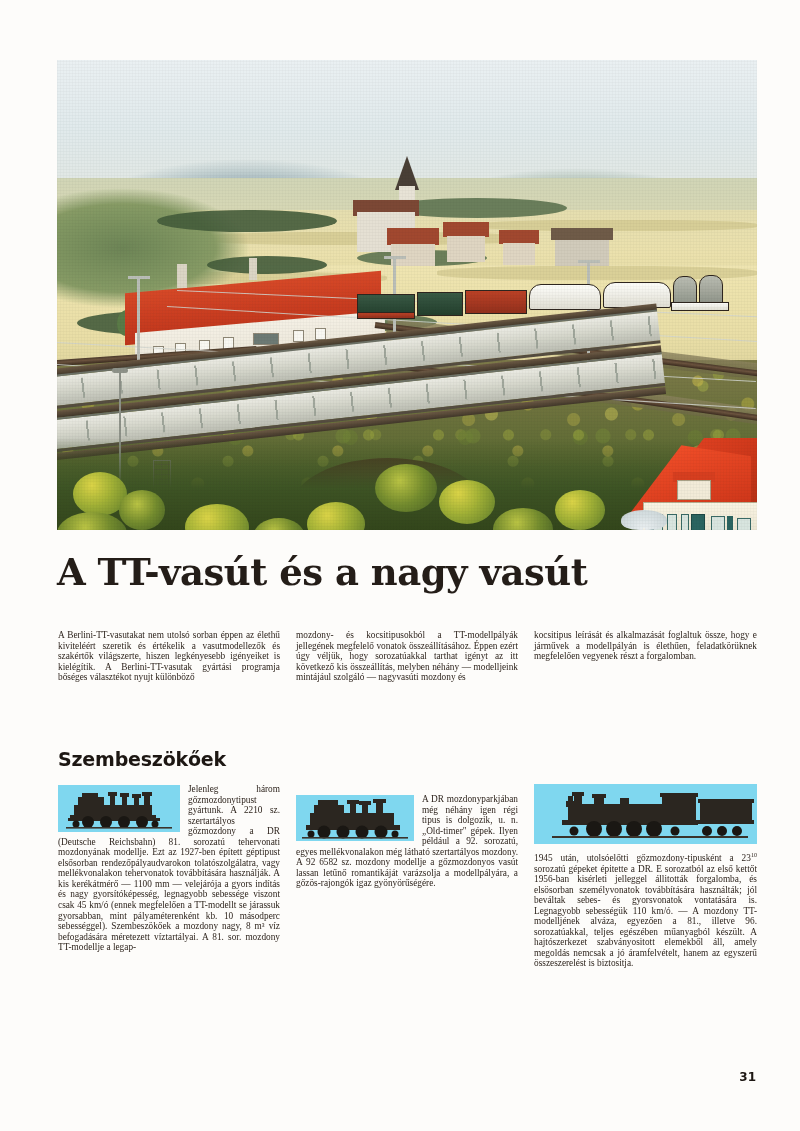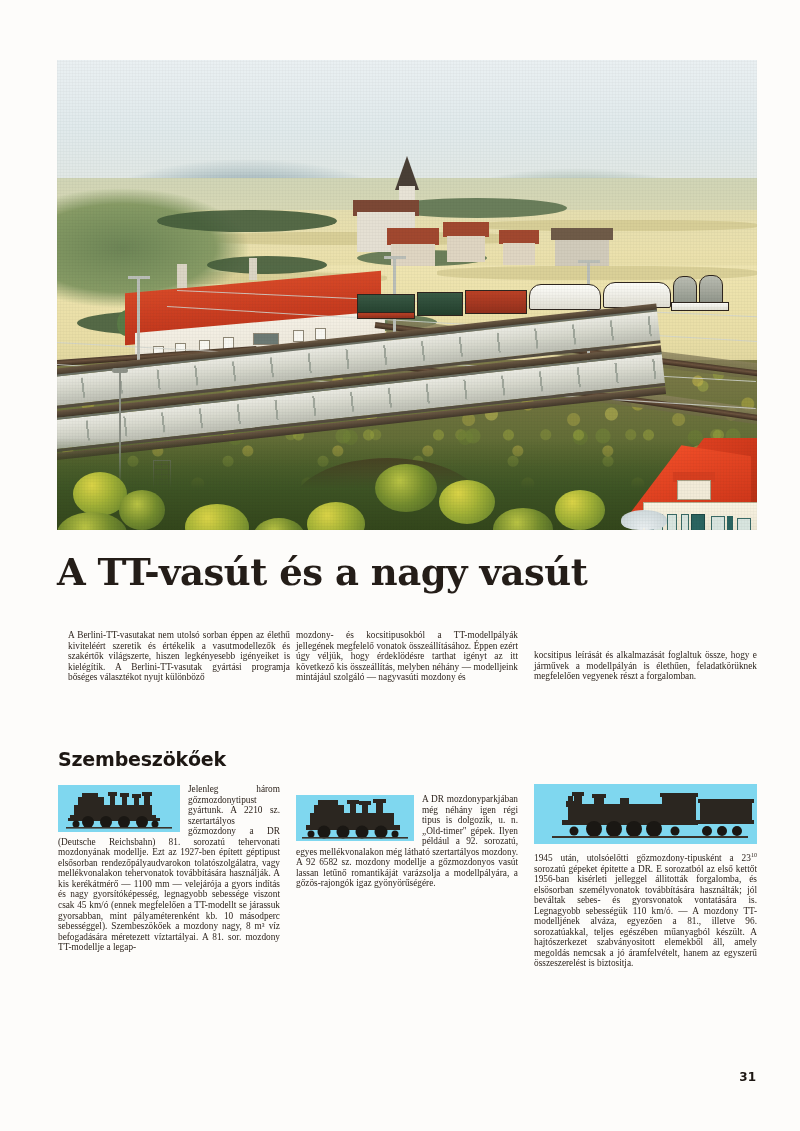--- a/index.html
+++ b/index.html
@@ -240,23 +240,23 @@
     font-size:9.3px;
     line-height:10.55px;
     text-align:justify;
     text-justify:inter-word;
     color:#2e241d;
     font-family:"Liberation Serif","DejaVu Serif",serif;
     hyphens:none;
   }
   .col p{margin:0;}
 
-  .intro-c1{left:68px;  top:630px; width:222px;}
+  .intro-c1{left:58px;  top:630px; width:222px;}
   .intro-c2{left:296px; top:630px; width:222px;}
-  .intro-c3{left:534px; top:630px; width:223px;margin-top:20px;}
+  .intro-c3{left:534px; top:630px; width:223px;}
 
   .section-head{
     position:absolute; left:58px; top:748px;
     font-family:"DejaVu Sans", sans-serif;
     font-weight:700; font-size:19px; color:#1d1713;
     letter-spacing:-0.2px;
   }
 
   .body-c1{left:58px;  top:784px; width:222px;}
   .body-c2{left:296px; top:784px; width:222px;}
@@ -438,21 +438,21 @@
       <div class="photo-grain"></div>
     </div>
   </div>
 
   <div class="title">A TT-vasút és a nagy vasút</div>
 
   <div class="col intro-c1">
     <p>A Berlini-TT-vasutakat nem utolsó sorban éppen az élethű kiviteléért szeretik és értékelik a vasutmodellezők és szakértők világszerte, hiszen legkényesebb igényeiket is kielégítik. A Berlini-TT-vasutak gyártási programja bőséges választékot nyujt különböző</p>
   </div>
   <div class="col intro-c2">
-    <p>mozdony- és kocsitipusokból a TT-modellpályák jellegének megfelelő vonatok összeállításához. Éppen ezért úgy véljük, hogy érdeklödésre tarthat igényt az itt következő kis összeállítás, melyben néhány — modelljeink mintájául szolgáló — nagyvasúti mozdony és</p>
+    <p>mozdony- és kocsitipusokból a TT-modellpályák jellegének megfelelő vonatok összeállításához. Éppen ezért úgy véljük, hogy sorozatúakkal tarthat igényt az itt következő kis összeállítás, melyben néhány — modelljeink mintájául szolgáló — nagyvasúti mozdony és</p>
   </div>
   <div class="col intro-c3">
     <p>kocsitipus leírását és alkalmazását foglaltuk össze, hogy e járművek a modellpályán is élethűen, feladatkörüknek megfelelően vegyenek részt a forgalomban.</p>
   </div>
 
   <div class="section-head">Szembeszökőek</div>
 
   <div class="col body-c1">
     <div class="loco-box f-left lb1">
       <svg class="loco-svg" viewBox="0 0 122 47" preserveAspectRatio="none">

